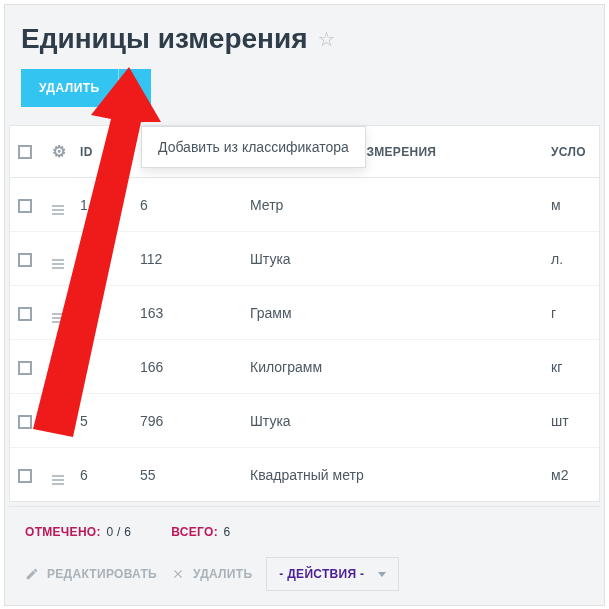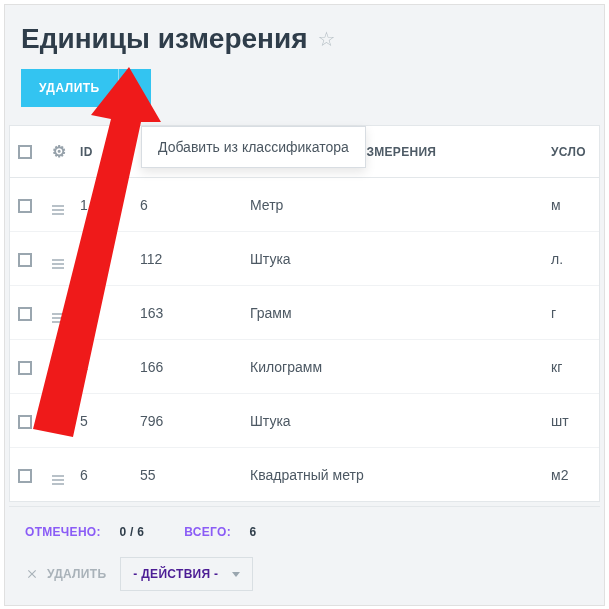--- a/index.html
+++ b/index.html
@@ -31,22 +31,22 @@
   col.c-code { width: 110px; }
   col.c-name { width: auto; }
   col.c-sym  { width: 56px; }
 
   .chk { display:inline-block; width:14px; height:14px; border:2px solid #9aa6af; background:#fff; vertical-align:middle; cursor:pointer; }
   .drag { display:inline-flex; flex-direction:column; gap:2px; cursor:grab; }
   .drag span { display:block; width:12px; height:2px; background:#b8c1c8; }
   .gear { color:#97a2ab; font-size:16px; cursor:pointer; }
 
   .stats { display:flex; gap:40px; padding: 18px 16px 8px 16px; font-size:12px; font-weight:700; color:#4e5b66; letter-spacing:.3px; border-top:1px solid #e3e7ea; margin:4px 4px 0 4px; }
-  .stats .label { color:#8b5cf6; font-weight:700; }
-  .stats .value { font-weight:700; color:#2f3d4a; margin-left:15px; }
+  .stats .label { color:#be185d; font-weight:700; }
+  .stats .value { font-weight:400; color:#2f3d4a; margin-left:2px; }
 
   .actions-row { display:flex; gap:14px; align-items:center; padding: 10px 16px 4px 16px; margin:0 4px; }
   .action-btn, .action-select { display:inline-flex; align-items:center; gap:8px; font-size:12px; font-weight:700; letter-spacing:.3px; color:#a9b2b9; cursor:not-allowed; }
   .action-btn svg { width:14px; height:14px; }
   .action-select { border:1px solid #d9dfe3; padding:9px 12px; cursor:pointer; color:#4c1d95; }
   .action-select .caret-down { border-top-color:#9aa6af; margin-left:6px; }
 
   
   .arrow-wrap { position:absolute; left:8px; top:62px; width:150px; height:370px; z-index:30; pointer-events:none; }
 </style>
@@ -172,20 +172,26 @@
       </div>
       <div>
         <span class="label">ВСЕГО:</span>
         <span class="value">6</span>
       </div>
     </div>
 
     <div class="actions-row">
       <span class="action-btn">
         <svg viewBox="0 0 24 24">
+            <path fill="#a9b2b9" d="M3 17.25V21h3.75L17.81 9.94l-3.75-3.75L3 17.25zM20.71 7.04a1 1 0 0 0 0-1.41l-2.34-2.34a1 1 0 0 0-1.41 0l-1.83 1.83 3.75 3.75 1.83-1.83z"></path>
+          </svg>
+        <span>РЕДАКТИРОВАТЬ</span>
+      </span>
+      <span class="action-btn">
+        <svg viewBox="0 0 24 24">
             <path fill="#a9b2b9" d="M19 6.41 17.59 5 12 10.59 6.41 5 5 6.41 10.59 12 5 17.59 6.41 19 12 13.41 17.59 19 19 17.59 13.41 12z"></path>
           </svg>
         <span>УДАЛИТЬ</span>
       </span>
       <span class="action-select">
         <span>- ДЕЙСТВИЯ -</span>
         <span class="caret-down"></span>
       </span>
     </div>
 

